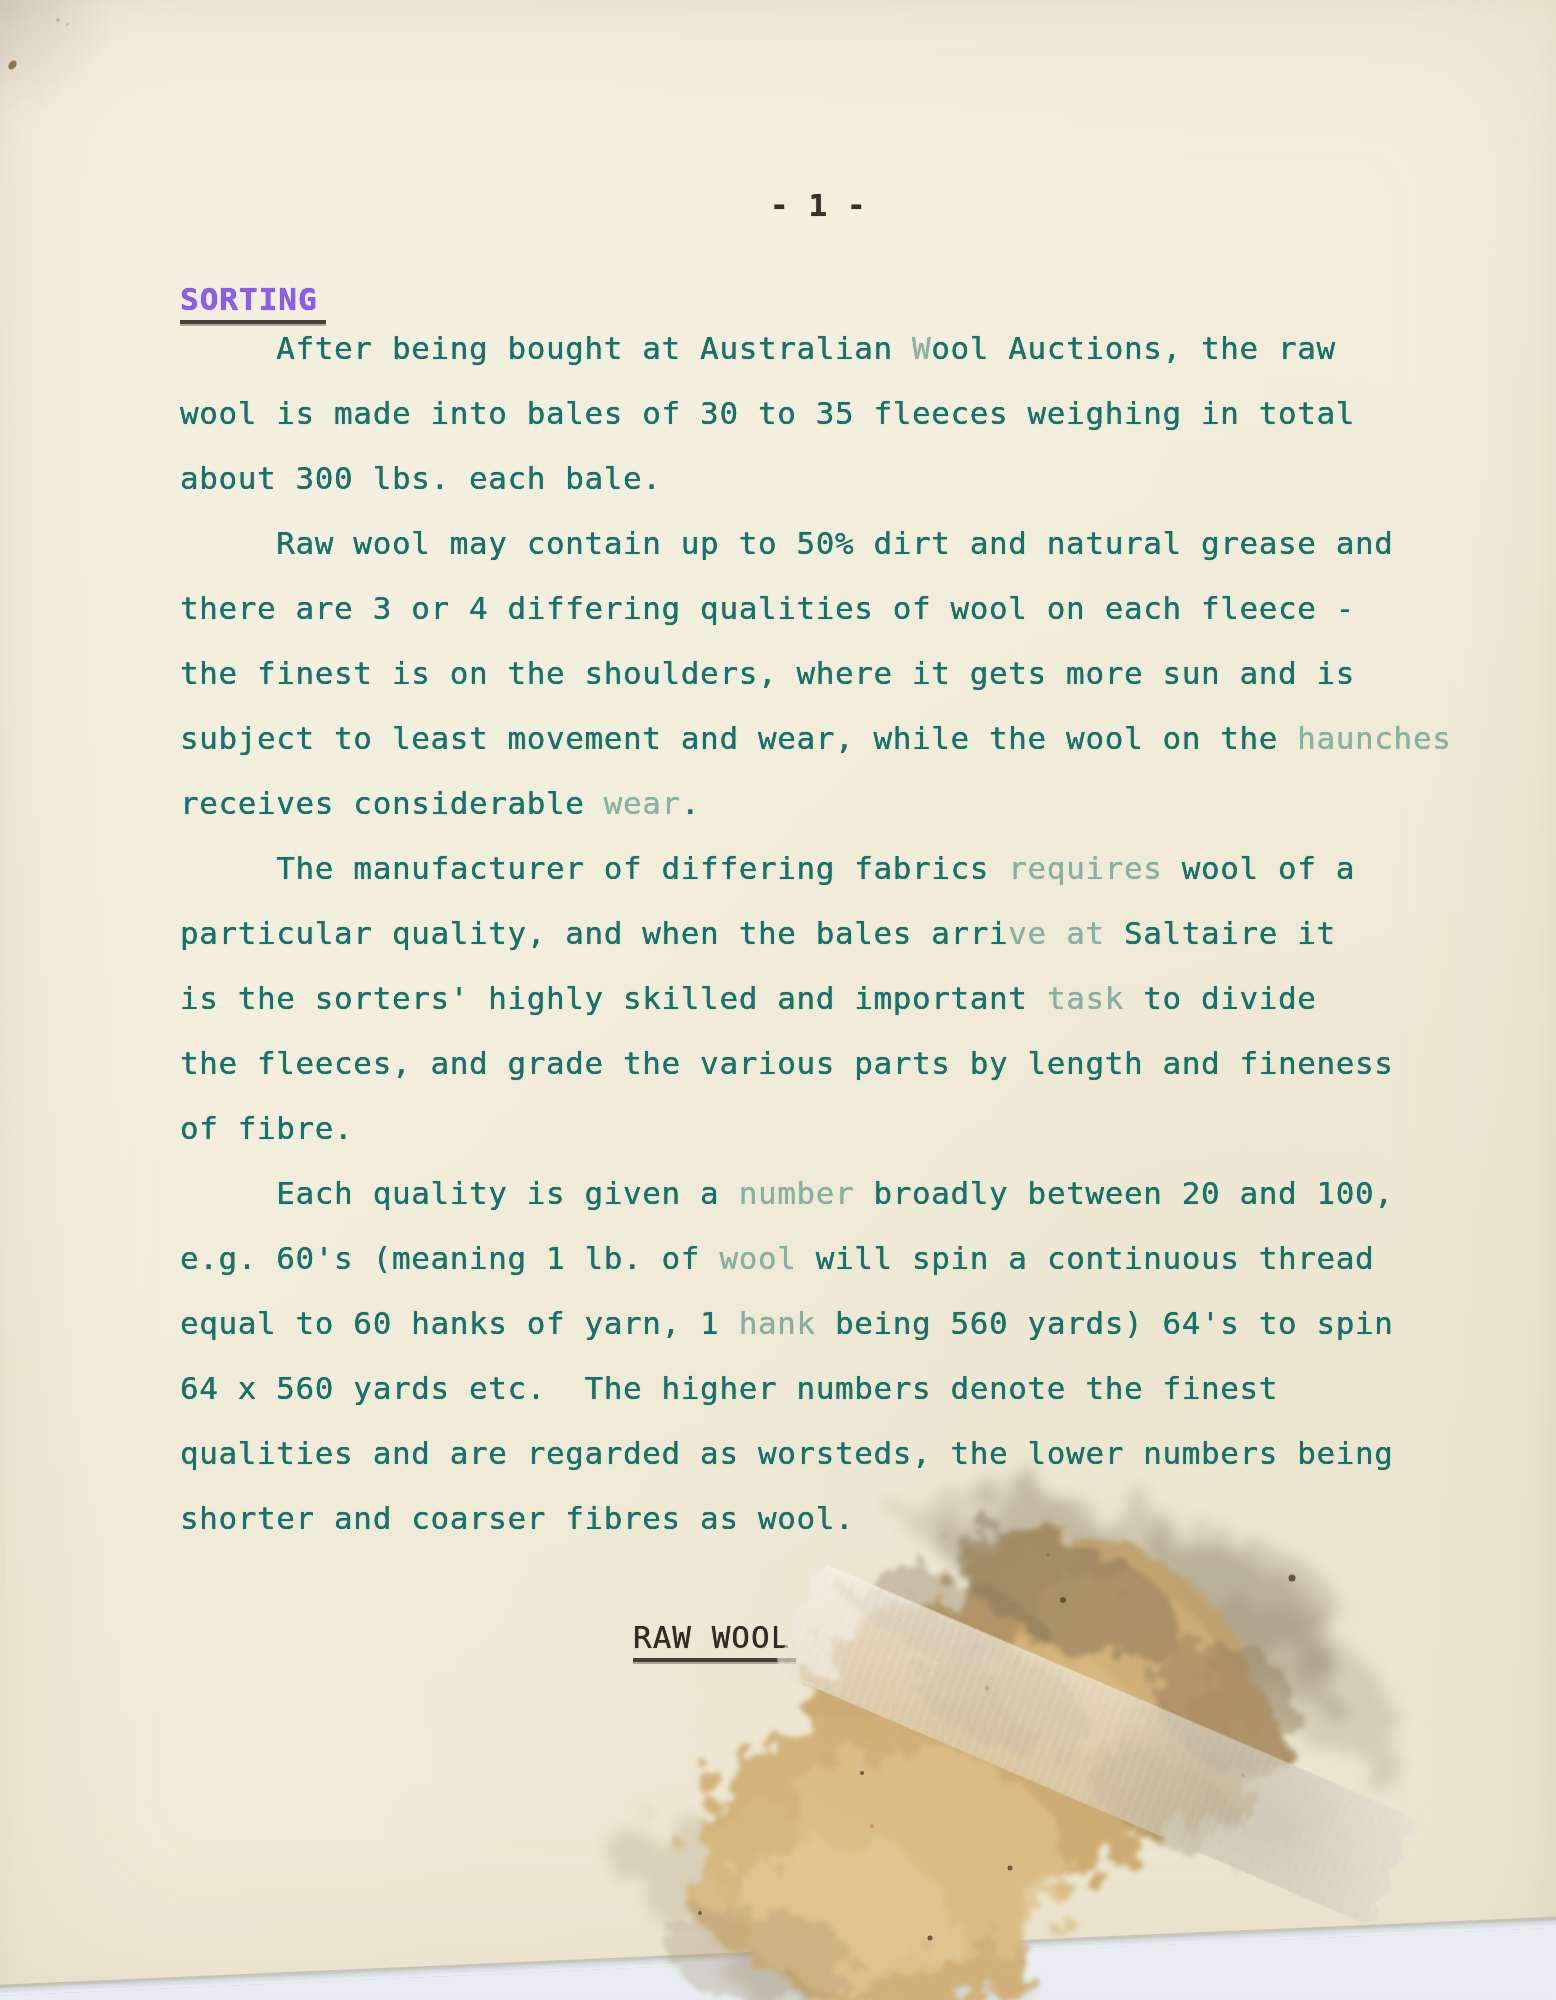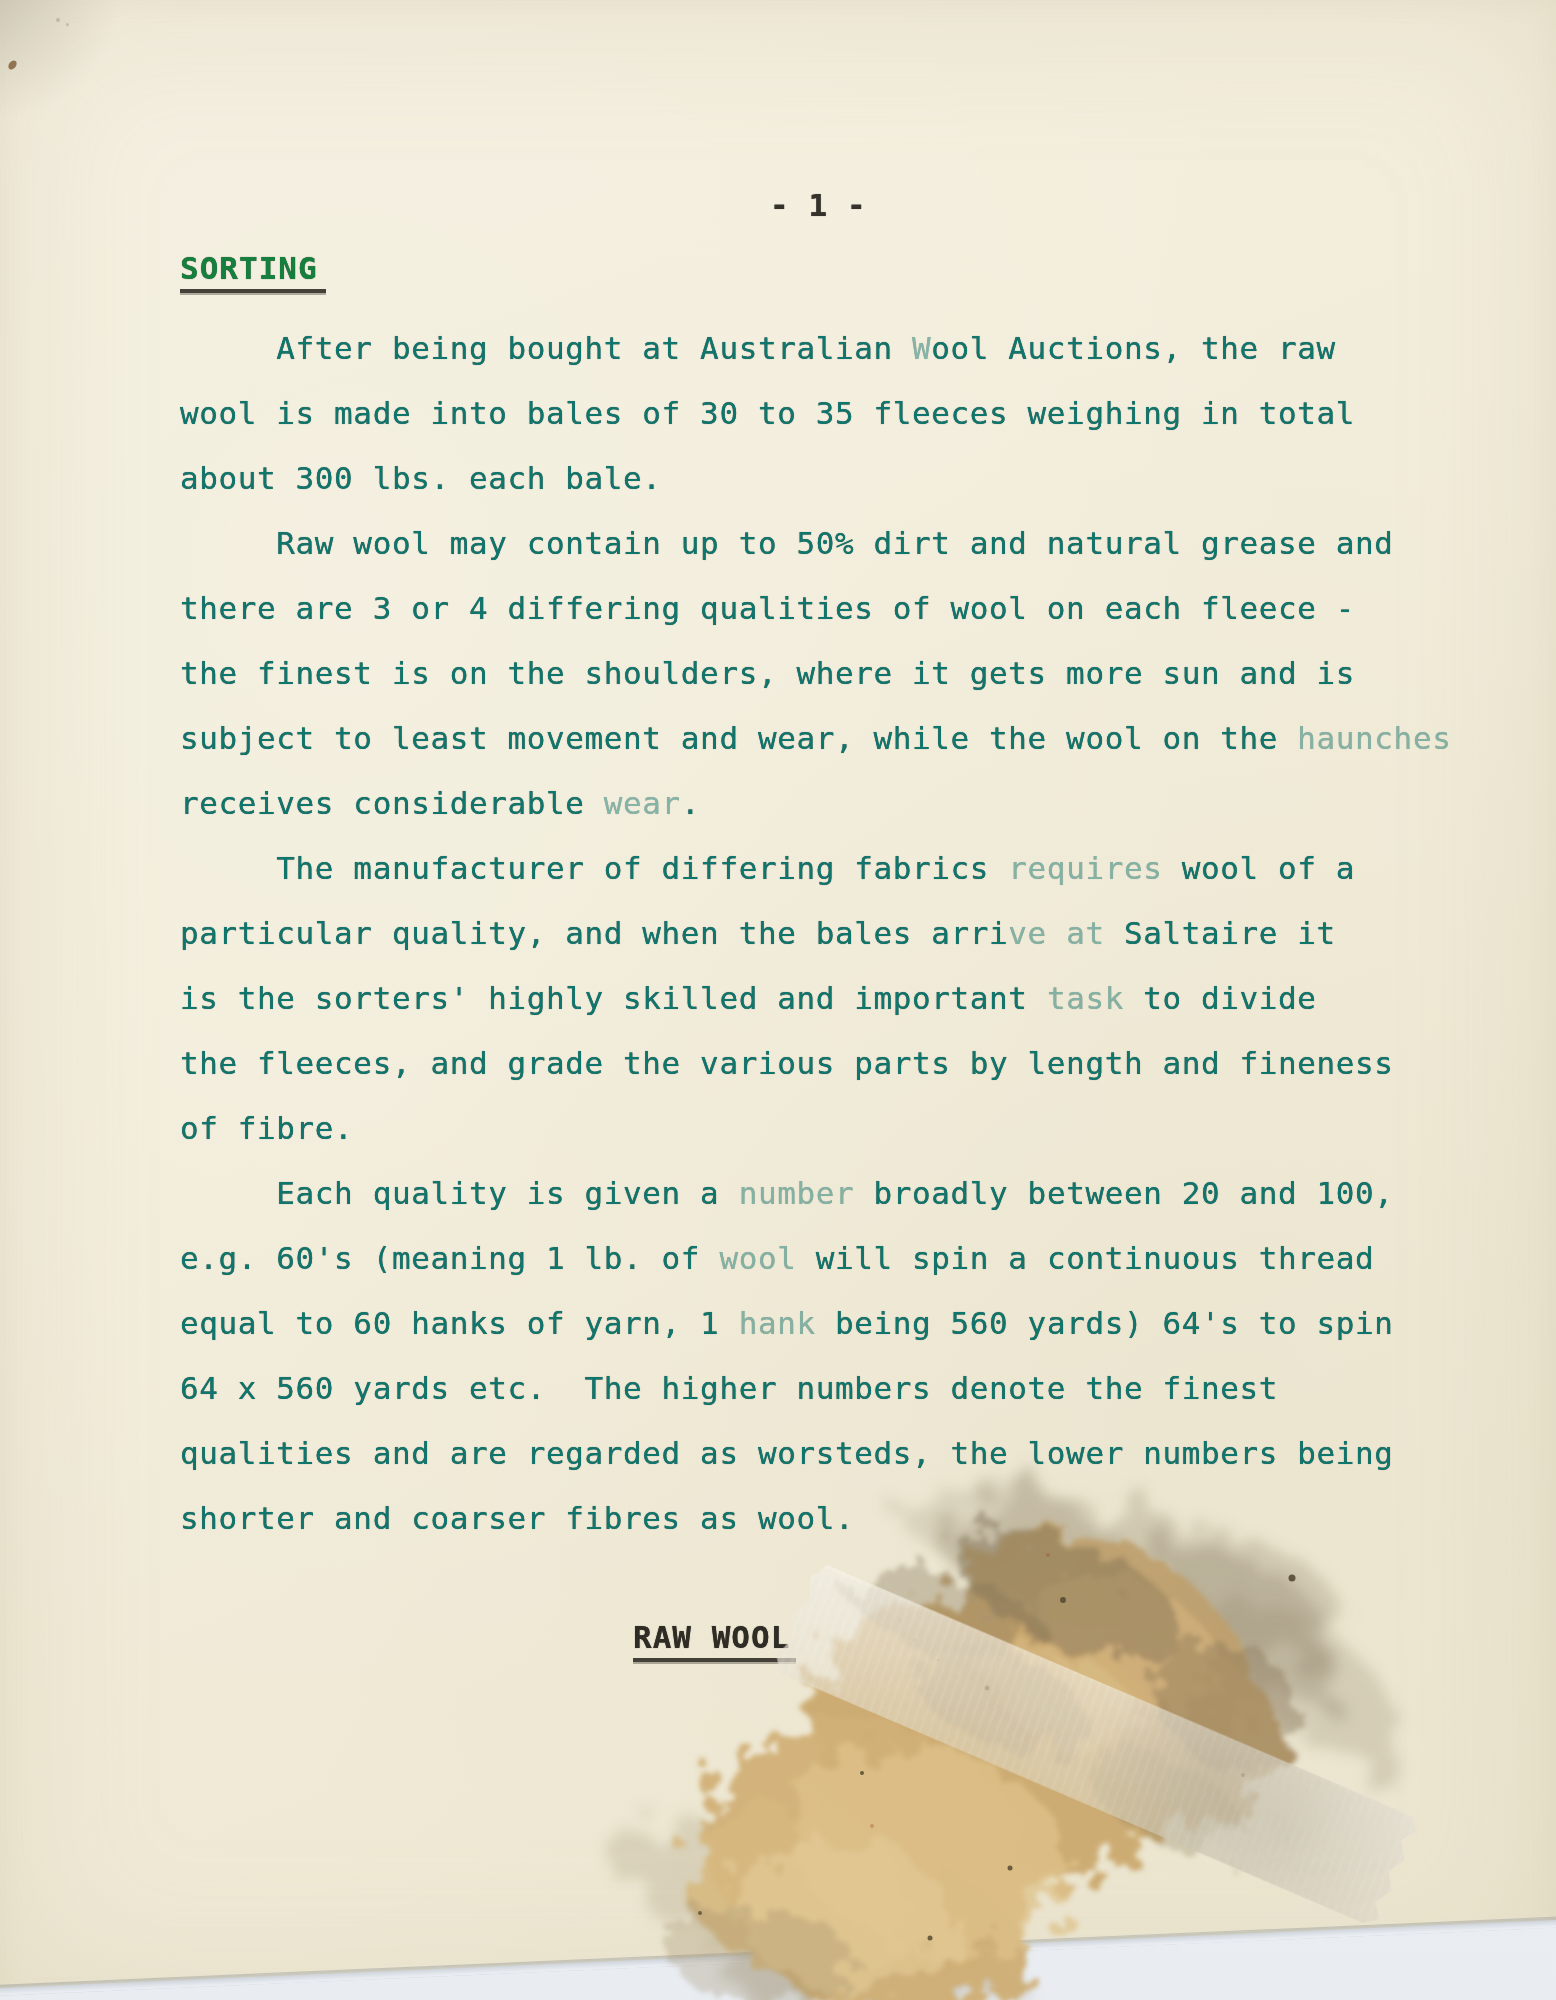--- a/index.html
+++ b/index.html
@@ -13,31 +13,31 @@
       linear-gradient(160deg,#f3eedd 0%,#f2edda 45%,#ede7d2 100%);
     clip-path:polygon(0 0,1556px 0,1556px 1920px,0 1988px);
     box-shadow:inset 0 0 160px rgba(180,168,135,.22), inset 0 0 26px rgba(190,180,150,.12);}
   .edgeshadow{position:absolute;left:-8px;top:1985px;width:1700px;height:10px;z-index:3;
     transform:rotate(-2.5deg);transform-origin:0 0;
     border-top:1px solid rgba(100,110,125,.28);
     background:linear-gradient(to bottom,rgba(110,120,135,.30),rgba(110,120,135,0) 85%);}
   .pagenum{position:absolute;left:770px;top:187px;z-index:2;
     font-size:31px;font-weight:bold;letter-spacing:.6px;color:#35322b;white-space:pre;
     text-shadow:0 0 .7px rgba(40,38,30,.9);}
-  .sectionhead{position:absolute;left:180px;top:250px;z-index:2;
-    font-size:31px;font-weight:bold;letter-spacing:1px;color:#15803d;white-space:pre;
+  .sectionhead{position:absolute;left:180px;top:281px;z-index:2;
+    font-size:31px;font-weight:bold;letter-spacing:1px;color:#8b5cf6;white-space:pre;
     text-shadow:0 0 .8px rgba(40,38,30,.95);
     padding:0 8px 3px 0;border-bottom:4px solid rgba(43,40,33,.88);
     box-shadow:0 2px 0 rgba(43,40,33,.35);}
   .textlayer{position:absolute;left:180px;top:316px;width:1370px;z-index:2;
     font-size:31px;line-height:65px;letter-spacing:.6px;color:#0f766e;white-space:pre;
     text-shadow:0 0 .7px rgba(45,42,33,.85);}
   .textlayer .fd{opacity:.48;filter:blur(.3px);}
   .samplehead{position:absolute;left:633px;top:1619px;z-index:2;
-    font-size:31px;font-weight:bold;letter-spacing:1px;color:#2f2c26;white-space:pre;
+    font-size:31px;font-weight:normal;letter-spacing:1px;color:#2f2c26;white-space:pre;
     text-shadow:0 0 .8px rgba(40,38,30,.95);
     padding:0 6px 3px 0;border-bottom:4px solid rgba(43,40,33,.88);
     box-shadow:0 2px 0 rgba(43,40,33,.35);}
   .woolsvg{position:absolute;left:560px;top:1400px;width:996px;height:600px;z-index:4;}
   .tape{position:absolute;left:815px;top:1560px;width:660px;height:120px;z-index:5;
     transform:rotate(23deg);transform-origin:0 0;
     background-image:
       radial-gradient(circle at 82% 55%, rgba(120,115,100,.20), transparent 38%),
       radial-gradient(circle at 68% 30%, rgba(130,124,106,.12), transparent 30%),
       repeating-linear-gradient(87deg, rgba(255,255,255,.07) 0 3px, rgba(255,255,255,0) 3px 9px),

